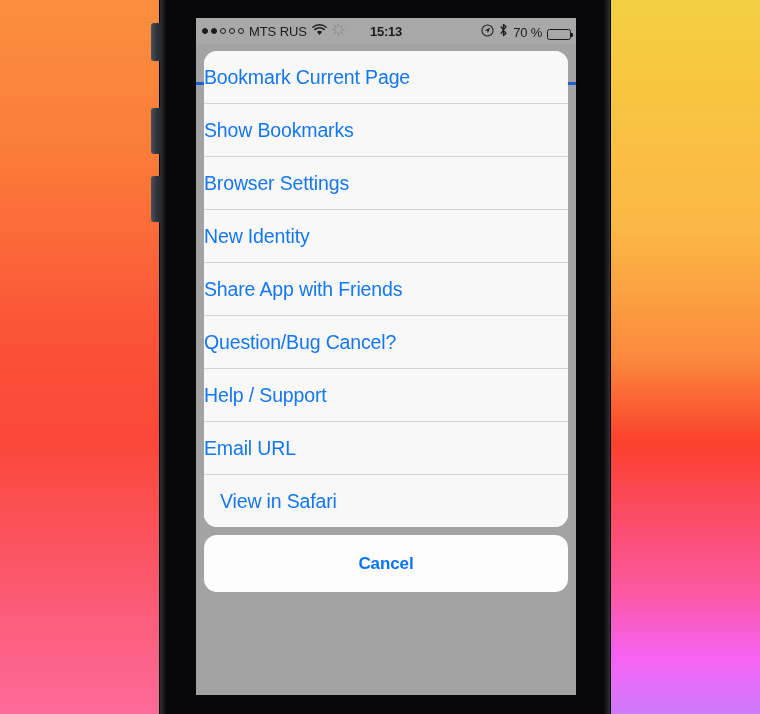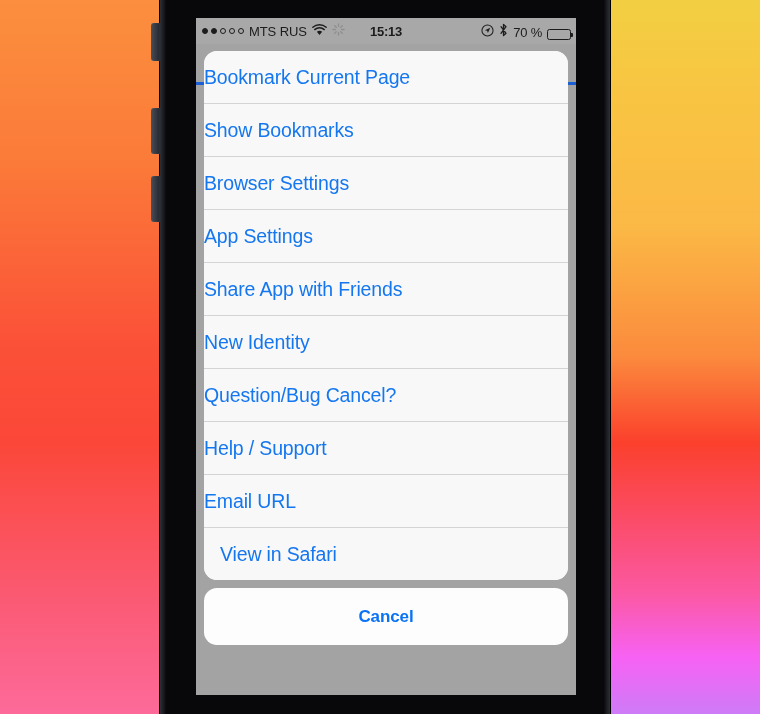--- a/index.html
+++ b/index.html
@@ -296,23 +296,22 @@
         </div>
       </div>
 
       <div id="progress-sliver"></div>
 
       <div id="sheet-area">
         <div id="menu-group">
           <div class="menu-item">Bookmark Current Page</div>
           <div class="menu-item">Show Bookmarks</div>
           <div class="menu-item">Browser Settings</div>
-          <div class="menu-item">App Settings</div>
+          <div class="menu-item">New Identity</div>
           <div class="menu-item">Share App with Friends</div>
-          <div class="menu-item">New Identity</div>
           <div class="menu-item">Question/Bug Cancel?</div>
           <div class="menu-item">Help / Support</div>
           <div class="menu-item">Email URL</div>
           <div class="menu-item">View in Safari</div>
         </div>
 
         <div id="cancel-button">Cancel</div>
       </div>
 
     </div>

